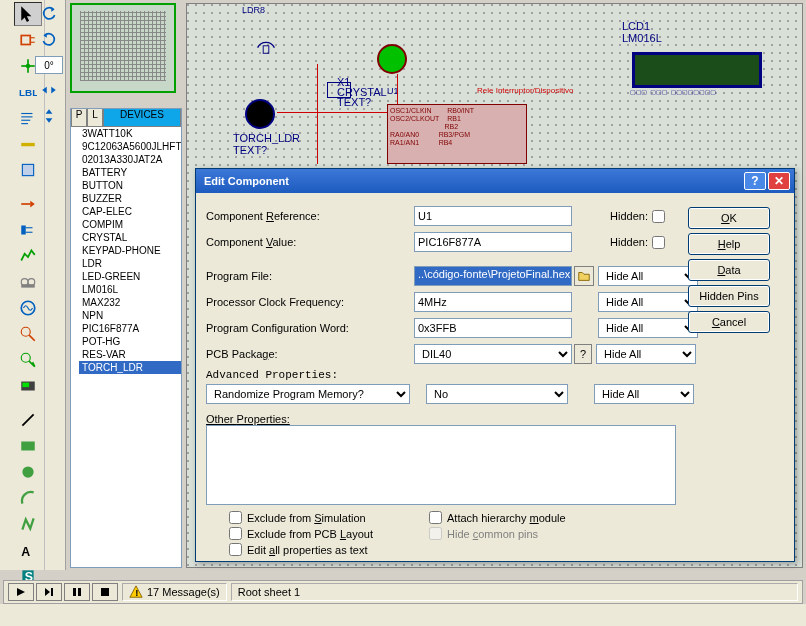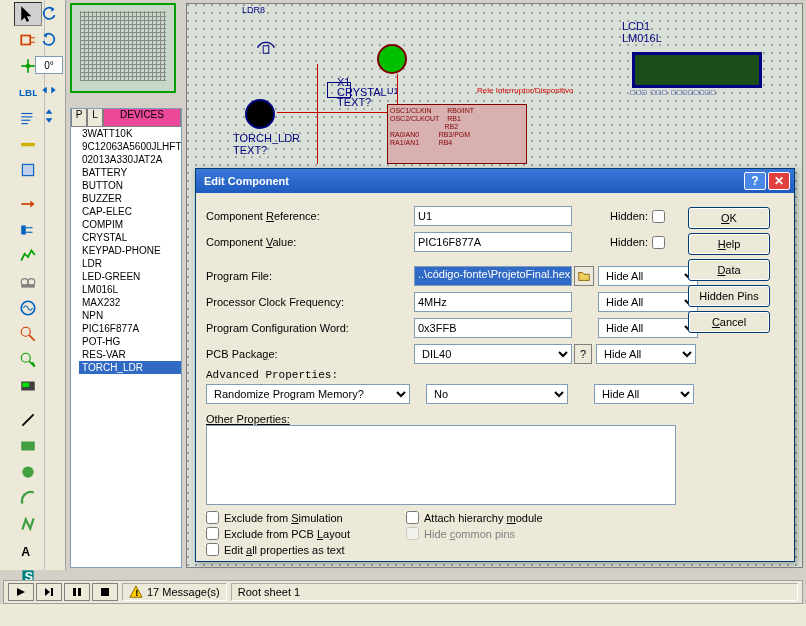--- a/index.html
+++ b/index.html
@@ -16,21 +16,21 @@
   
   
   .thumb-area { position: absolute; top: 3px; left: 70px; width: 110px; height: 100px; background: #d4d0c8; }
   .thumb { width: 106px; height: 90px; border: 2px solid #00a000; background: #c8d8c8; position: relative; }
   .thumb-inner { position: absolute; top: 6px; left: 8px; right: 8px; bottom: 10px; background: repeating-linear-gradient(0deg, #888 0 1px, transparent 1px 4px), repeating-linear-gradient(90deg, #888 0 1px, transparent 1px 4px); }
   
   
   .dev-panel { position: absolute; top: 108px; left: 70px; width: 112px; height: 460px; background: #fff; border: 1px solid #7f9db9; }
   .dev-tabs { display: flex; height: 18px; }
   .dev-tab { flex: 0 0 16px; border: 1px solid #808080; background: #ece9d8; text-align: center; font-size: 10px; border-top: none; }
-  .dev-tab.hdr { flex: 1; border: 1px solid #808080; background: #ec4899; text-align: center; font-size: 10px; border-top: none; }
+  .dev-tab.hdr { flex: 1; border: 1px solid #808080; background: #0ea5e9; text-align: center; font-size: 10px; border-top: none; }
   .dev-list { overflow: hidden; padding-left: 8px; }
   .dev-item { padding: 1px 3px; font-size: 10px; white-space: nowrap; overflow: hidden; }
   .dev-item.sel { background: #316ac5; color: #fff; }
   
   
   .canvas { position: absolute; top: 3px; left: 186px; right: 3px; height: 565px; background: #d8e0d8; background-image: radial-gradient(circle at 1px 1px, #a0a0a0 1px, transparent 0); background-size: 8px 8px; border: 1px solid #808080; overflow: hidden; }
   
   
   .lcd-box { position: absolute; top: 16px; right: 20px; width: 160px; height: 80px; }
   .lcd-label { font-size: 9px; color: #000080; }
@@ -88,21 +88,21 @@
   
   .section-gap { height: 8px; }
   .adv-sel { width: 204px; height:20px; }
   .no-sel { width: 142px; height:20px; margin-left: 16px;}
   
   .other { margin-top: 8px; text-decoration: underline; }
   .other textarea { width: 470px; height: 80px; border: 1px solid #7f9db9; resize:none; background:#fff; font-size:11px; padding:2px; }
   .chk-grid { margin-top: 4px; display:flex; }
   .chk-col { width: 200px; display:flex; flex-direction:column; gap:3px;}
   .chk-col2 { width: 200px; display:flex; flex-direction:column; gap:3px;}
-  .chk-row { display:flex; align-items:center; gap:5px;}
+  .chk-row { display:flex; align-items:center; gap:5px;margin-left:23px;}
   .chk-row input { width:13px; height:13px; }
   .chk-row.disabled { color:#808080; }
   
   u { text-decoration: underline; }
 </style>
 </head>
 <body>
 
 <div class="toolbar-col">
   <div class="tb1">

